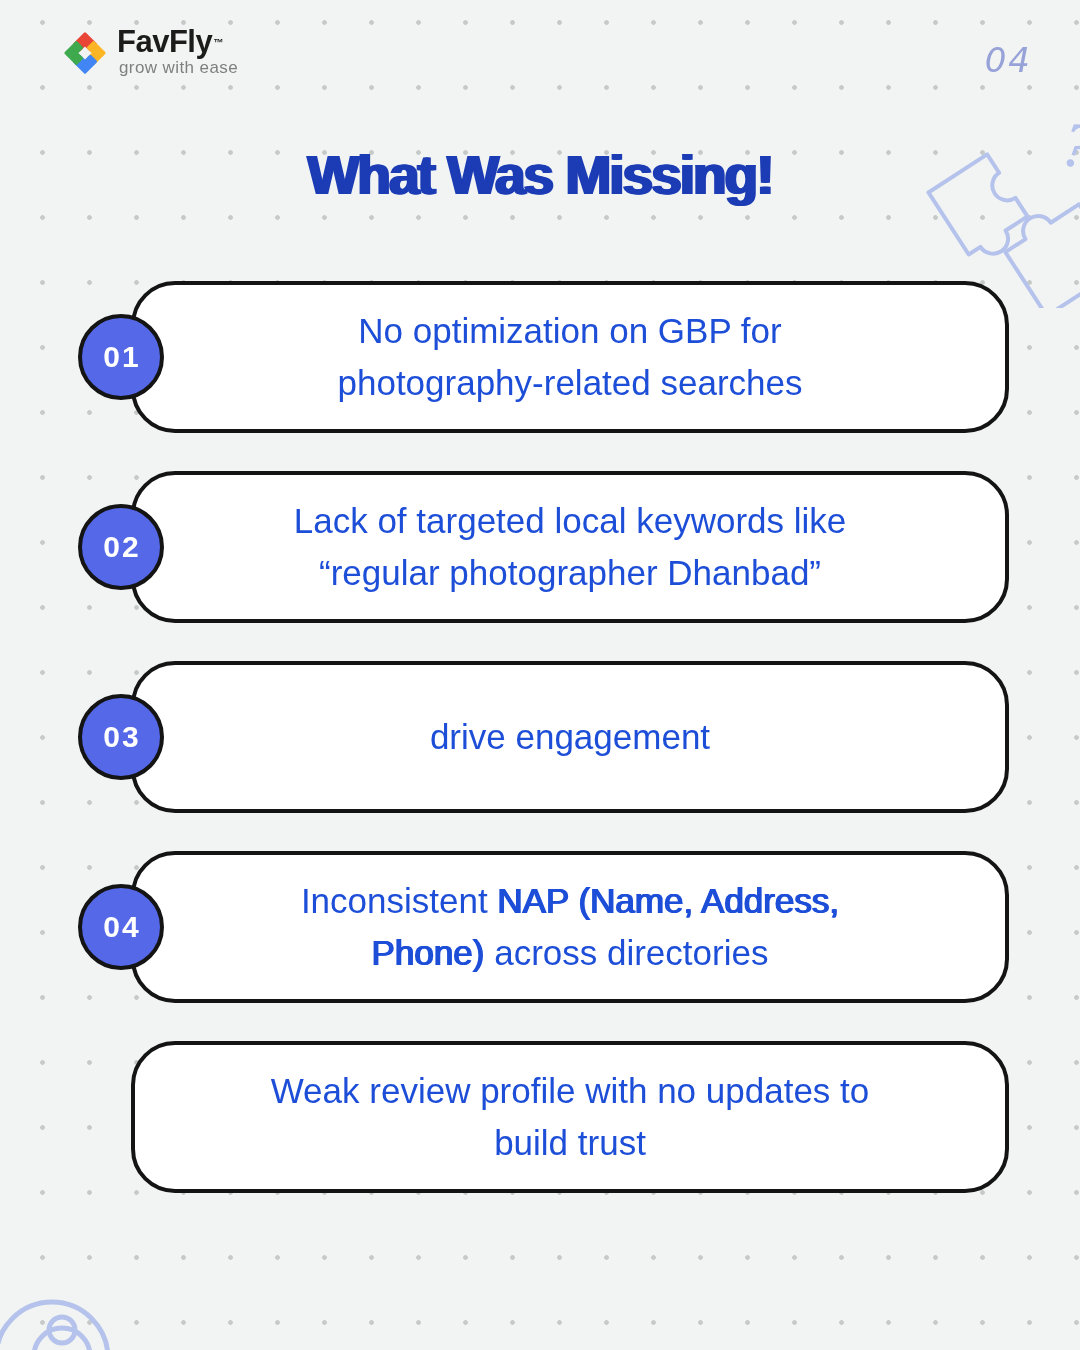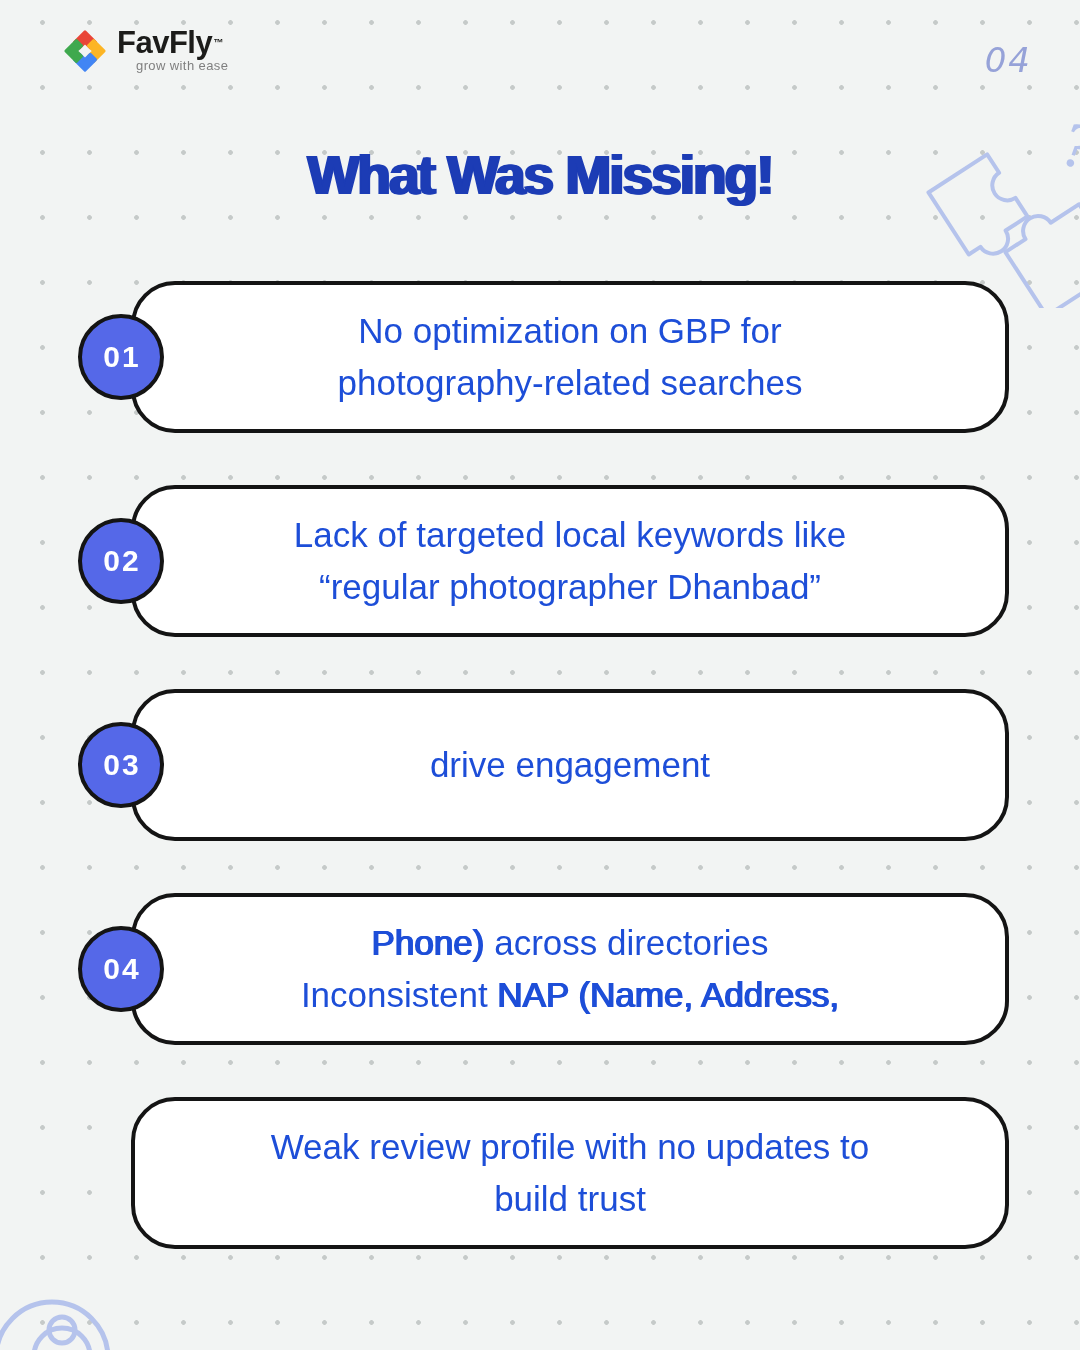--- a/index.html
+++ b/index.html
@@ -13,39 +13,39 @@
     background-size:47px 65px;
     background-position:19px 55px;
   }
   
   .header{position:absolute;top:0;left:0;right:0;height:110px;}
   .brand{position:absolute;left:62px;top:26px;display:flex;align-items:center;}
   .brand-icon{width:46px;height:46px;margin-top:2px;}
   .brand-text{margin-left:9px;display:flex;flex-direction:column;}
   .brand-name{font-size:31px;font-weight:bold;color:#1c1c1a;letter-spacing:-.5px;line-height:1.05;}
   .brand-tm{font-size:10px;font-weight:bold;color:#1c1c1a;vertical-align:super;margin-left:1px;}
-  .brand-tagline{font-size:13px;color:#7f7f7f;letter-spacing:.4px;margin-top:-1px;margin-left:19px;}
+  .brand-tagline{font-size:17px;color:#7f7f7f;letter-spacing:.4px;margin-top:-1px;margin-left:2px;}
   .page-number{
     position:absolute;top:40px;right:48px;
     font-family:"DejaVu Sans",sans-serif;
     font-style:italic;font-size:34px;color:#96a2d8;letter-spacing:2px;
   }
   
   .title{
     margin:146px 0 0;padding:0;
     text-align:center;
     font-size:55px;line-height:1.08;
     font-weight:bold;letter-spacing:-2px;
     color:#1c3cb5;
     text-shadow:1.5px 0 0 currentColor,-1.5px 0 0 currentColor;
   }
   
   .cards{
     margin:76px 71px 0 131px;
-    display:flex;flex-direction:column;gap:52px;
+    display:flex;flex-direction:column;gap:38px;
   }
   .card{
     position:relative;
     box-sizing:border-box;
     min-height:152px;width:878px;
     background:#ffffff;
     border:4px solid #141414;
     border-radius:44px;
     display:flex;align-items:center;justify-content:center;
   }
@@ -137,22 +137,22 @@
       <div class="card-text">
           <div class="text-line"><span>drive engagement</span></div>
         </div>
     </section>
 
     <section class="card">
       <div class="badge">
         <span>04</span>
       </div>
       <div class="card-text">
+          <div class="text-line"><span>Inconsistent </span><span class="seg-bold">NAP (Name, Address,</span></div>
           <div class="text-line"><span class="seg-bold">Phone)</span><span> across directories</span></div>
-          <div class="text-line"><span>Inconsistent </span><span class="seg-bold">NAP (Name, Address,</span></div>
         </div>
     </section>
 
     <section class="card">
       <div class="card-text">
           <div class="text-line"><span>Weak review profile with no updates to</span></div>
           <div class="text-line"><span>build trust</span></div>
         </div>
     </section>
 

